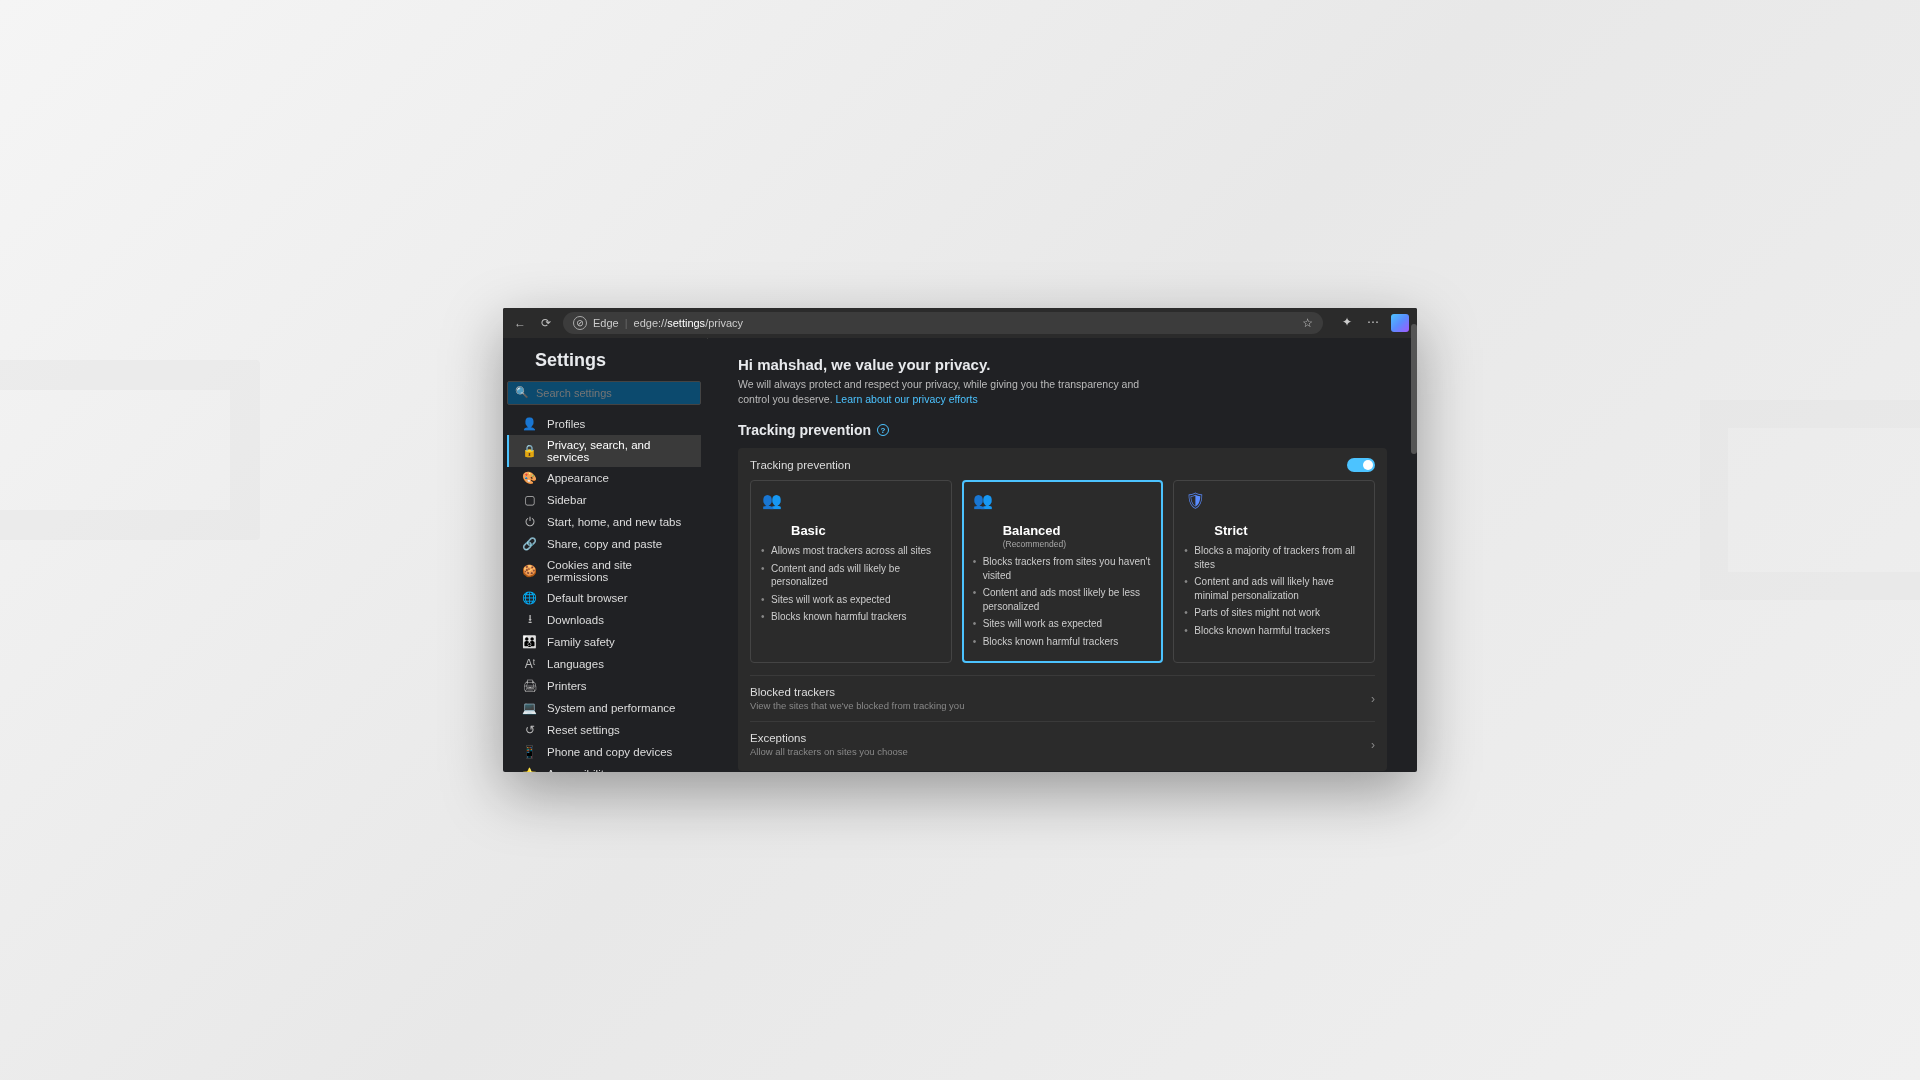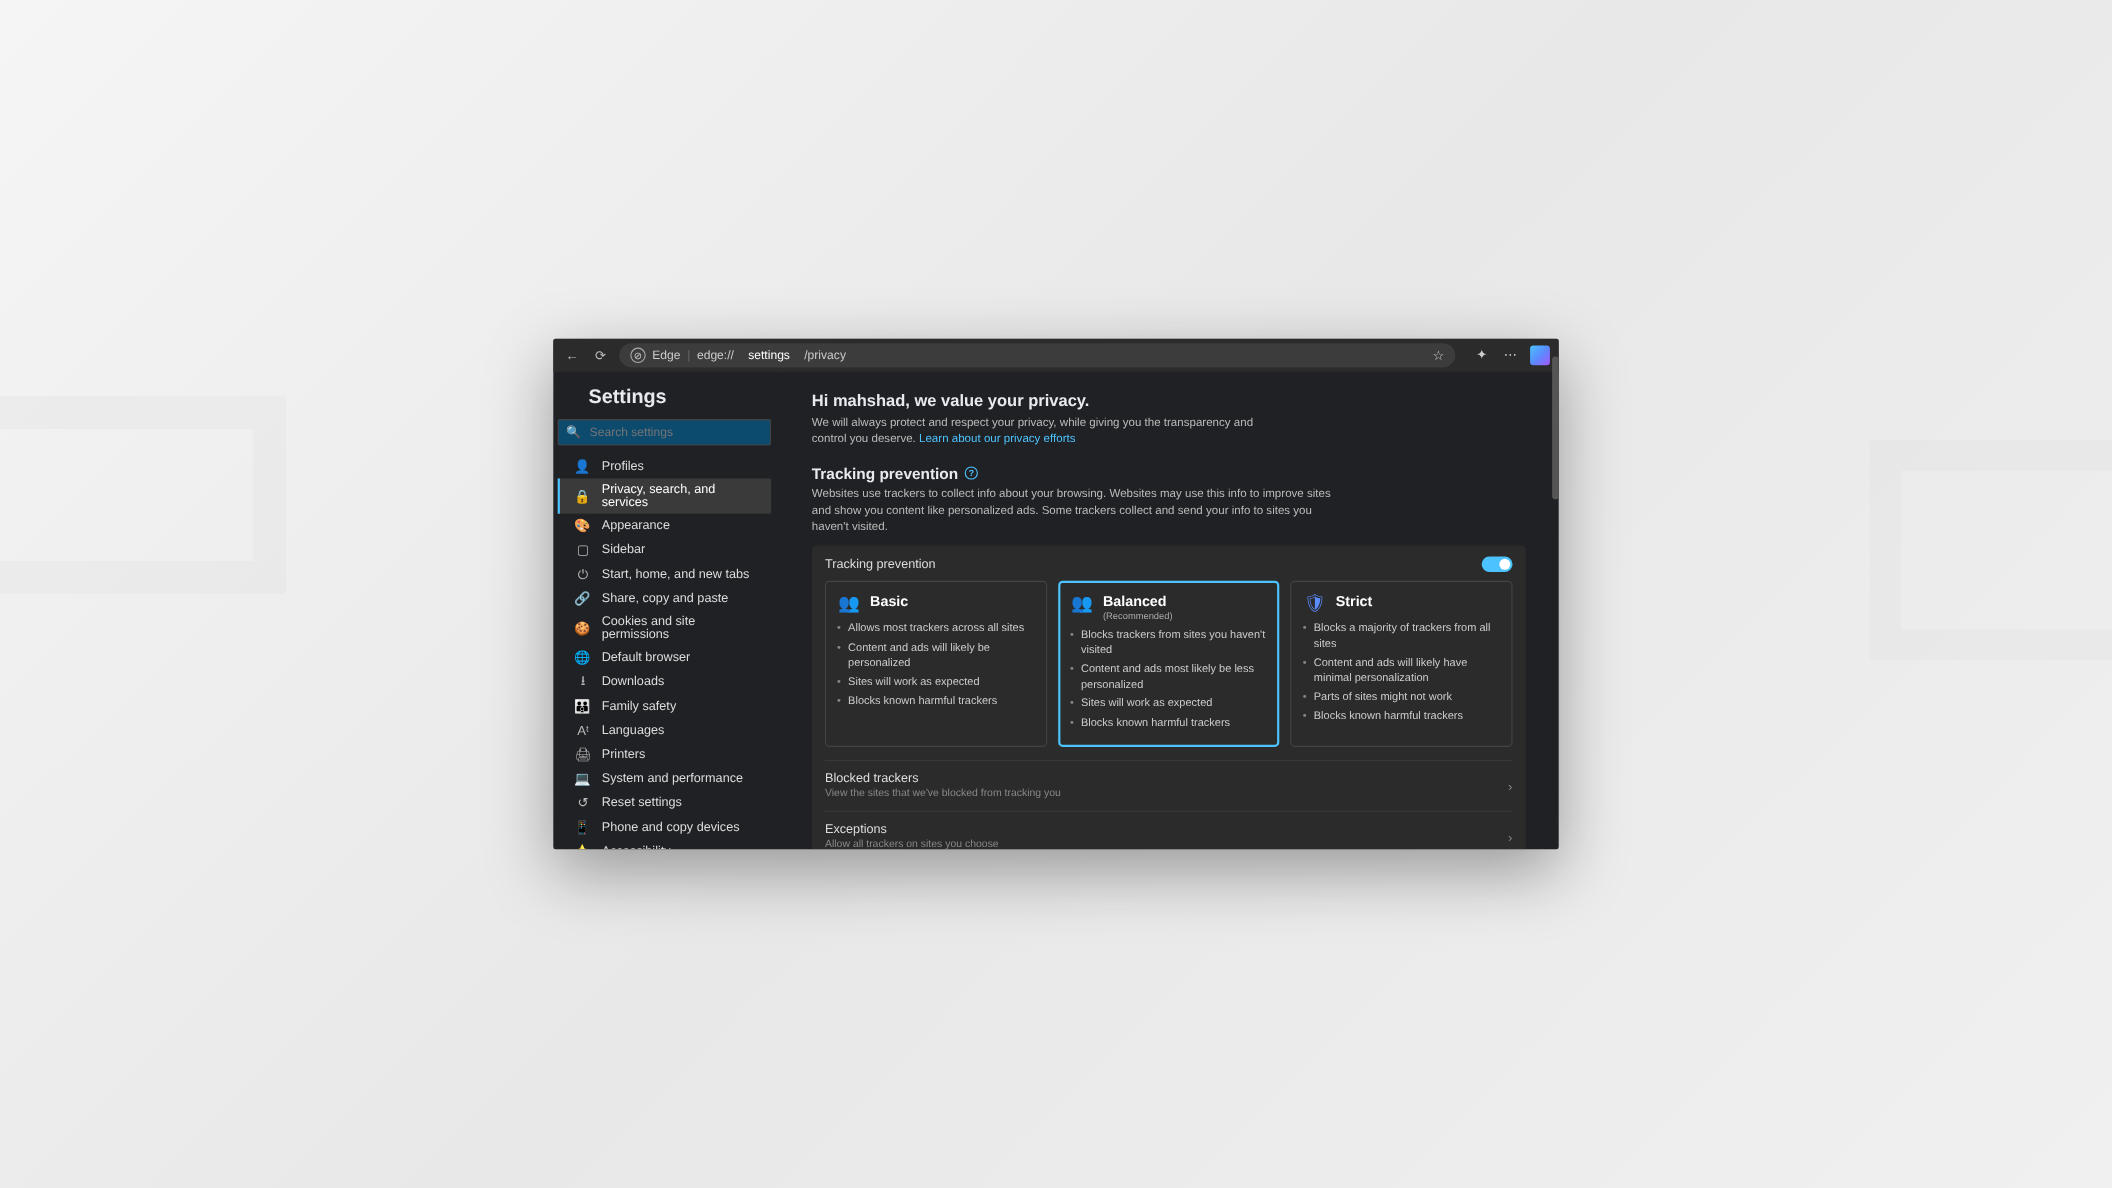--- a/index.html
+++ b/index.html
@@ -72,21 +72,21 @@
   .toggle { width:28px; height:14px; border-radius:7px; position:relative; cursor:pointer;}
   .toggle.on { background:#4cc3ff;}
   .toggle .knob { width:10px;height:10px;border-radius:50%;background:#fff;position:absolute;top:2px;}
   .toggle.on .knob { right:2px;}
   
   .levels { display:flex; gap:10px; }
   .level { flex:1; border:1px solid #444; border-radius:4px; padding:10px 10px; font-size:10px; color:#ccc; cursor:pointer;}
   .level.selected { border:2px solid #4cc3ff; padding:9px 9px;}
   .level-head { display:flex; gap:8px; align-items:flex-start; margin-bottom:6px;}
   .level-head .licon { width:22px; text-align:center; font-size:16px;}
-  .level-titlewrap { display:flex; flex-direction:column;}
+  .level-titlewrap { display:flex; flex-direction:column;margin-top:32px;}
   .level-name { font-size:13px; font-weight:600; color:#fff;}
   .level-rec { font-size:8.5px; color:#aaa; margin-top:1px;}
   .level ul { list-style:none; padding:0; margin:0;}
   .level li { position:relative; padding-left:10px; margin-bottom:4px; line-height:1.35;}
   .level li:before { content:"•"; position:absolute; left:0; color:#888;}
   
   .row-link { display:flex; justify-content:space-between; align-items:center; padding:8px 0; cursor:pointer;}
   .row-link .rtitle { font-size:11.5px; color:#ddd;}
   .row-link .rsub { font-size:9.5px; color:#888; margin-top:2px;}
   .chev { color:#888; font-size:12px;}
@@ -103,21 +103,21 @@
       <div class="scrollbar-thumb"></div>
     </div>
 
   <div class="chrome">
     <div class="nav-btn">←</div>
     <div class="nav-btn">⟳</div>
     <div class="addr-pill">
       <span class="site-id">⊘</span>
       <span>Edge</span>
       <span style="color:#666;">|</span>
-      <span style="display:flex;gap:13px;">
+      <span style="display:flex;gap:0;">
         <span>edge://</span>
           <span class="hl">settings</span>
           <span>/privacy</span>
       </span>
       <span style="flex:1"></span>
       <span class="star-icon">☆</span>
     </div>
     <div class="chrome-right">
       <div class="icon">✦</div>
       <div class="icon">⋯</div>
@@ -205,21 +205,20 @@
     <div class="main">
       <div class="hero-title">Hi mahshad, we value your privacy.</div>
       <div class="hero-sub">
         <span>We will always protect and respect your privacy, while giving you the transparency and control you deserve. </span><span class="link">Learn about our privacy efforts</span>
       </div>
 
       <div class="sec-title">
         <span>Tracking prevention</span>
         <span class="info-dot">?</span>
       </div>
-      <div class="sec-desc">Websites use trackers to collect info about your browsing. Websites may use this info to improve sites and show you content like personalized ads. Some trackers collect and send your info to sites you haven't visited.</div>
 
       <div class="card">
         <div class="card-header">
           <span>Tracking prevention</span>
           <div class="toggle on">
               <div class="knob"></div>
             </div>
         </div>
         <div class="levels" id="levels">
             <div class="level">

